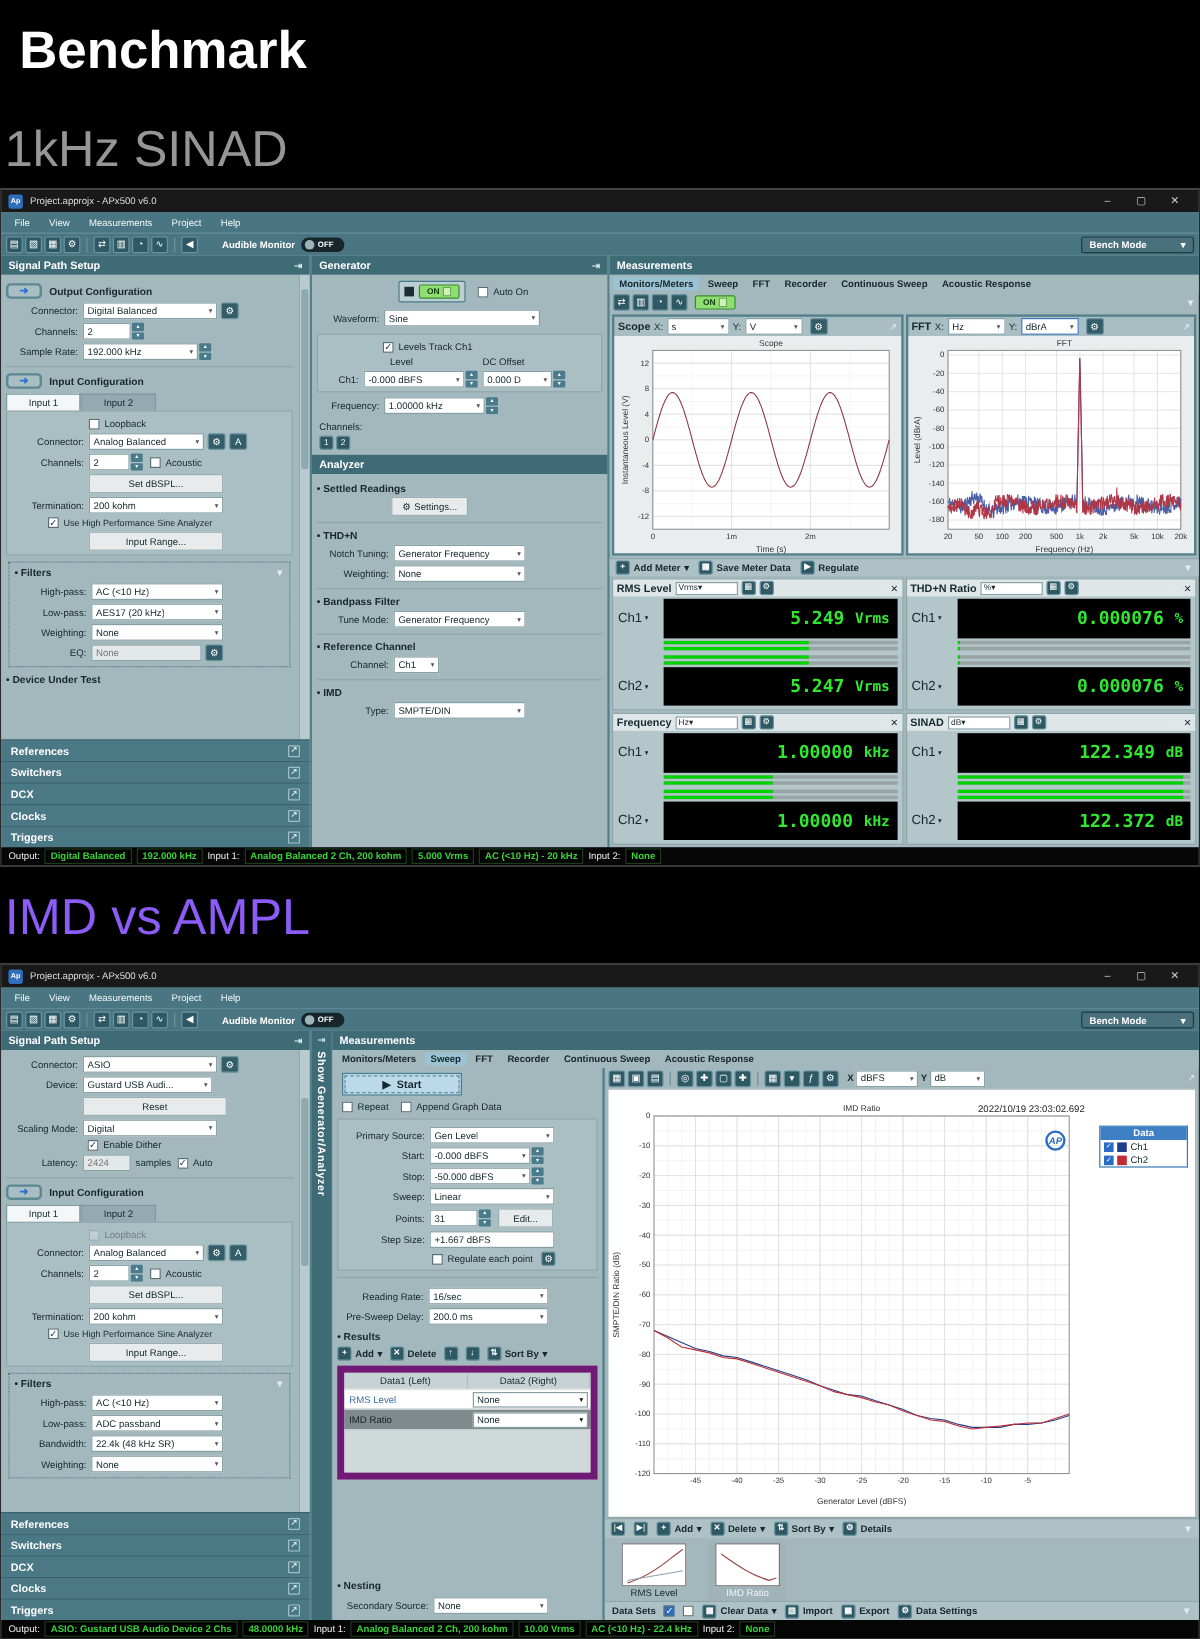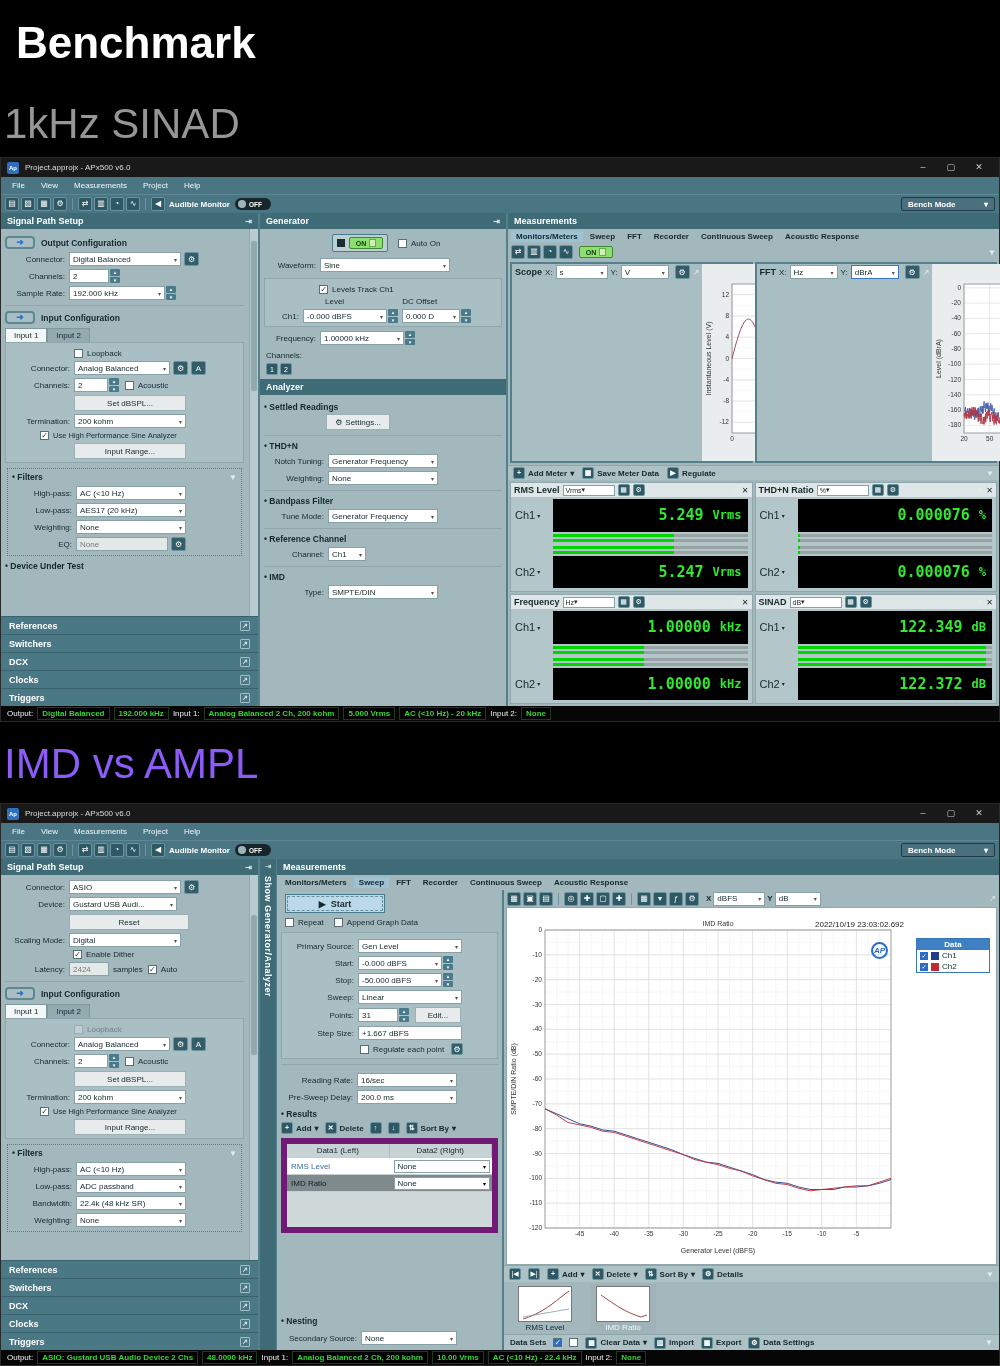--- a/index.html
+++ b/index.html
@@ -13,21 +13,21 @@
 .titlebar{height:19px;background:#191919;display:flex;align-items:center;padding:0 6px;gap:6px;flex:0 0 auto}
 .appico{width:12px;height:12px;background:#2f6fbe;color:#fff;font-size:6px;font-weight:bold;display:flex;align-items:center;justify-content:center;border-radius:2px}
 .wtitle{color:#ddd;font-size:8px}
 .wctrls{margin-left:auto;display:flex}
 .wbtn{width:28px;text-align:center;color:#ccc;font-size:9px;line-height:19px}
 .menubar{height:17px;background:#497682;display:flex;align-items:center;gap:2px;padding:0 4px;flex:0 0 auto}
 .menu{color:#f2f7f8;font-weight:normal;font-size:8px;padding:0 7px}
 .toolbar{height:19px;background:#497682;border-top:1px solid #5d8894;display:flex;align-items:center;gap:2px;padding:0 4px;flex:0 0 auto}
 .tico{width:14px;height:14px;background:#2e5964;border:1px solid #6b94a0;color:#fff;font-size:8px;line-height:12px;text-align:center;border-radius:2px;flex:0 0 auto}
 .tsep{width:1px;height:12px;background:#6b94a0;margin:0 3px}
-.amlabel{color:#fff;font-weight:bold;font-size:8px;margin-left:2px}
+.amlabel{color:#fff;font-weight:bold;font-size:8px;margin-left:18px}
 .offpill{width:36px;height:12px;background:#17262b;border-radius:6px;display:flex;align-items:center;padding:0 3px;gap:3px;margin-left:3px}
 .offpill .knob{width:8px;height:8px;background:#9fb4ba;border-radius:50%}
 .offpill .t{color:#fff;font-size:6.5px;font-weight:bold}
 .benchbtn{margin-left:auto;width:94px;height:14px;background:#49707c;border:1px solid #1d3a42;color:#fff;font-weight:bold;font-size:8px;display:flex;align-items:center;justify-content:space-between;padding:0 6px;border-radius:2px}
 .wcontent{flex:1;display:flex;min-height:0}
 .phdr{height:16px;background:#3f6b77;color:#fff;font-weight:bold;font-size:9px;display:flex;align-items:center;padding:0 6px;flex:0 0 auto}
 .pico{margin-left:auto;font-size:8px;color:#dfeef2}
 .leftcol{width:259px;display:flex;flex-direction:column;border-right:2px solid #54808c}
 .lbody{flex:1;position:relative;background:#a2b8bc;padding:2px 12px 0 2px;overflow:hidden}
 .vscroll{position:absolute;right:0;top:0;bottom:0;width:9px;background:#b9cbce;border-left:1px solid #8fa9ae}
@@ -38,21 +38,21 @@
 .combo .v{overflow:hidden;white-space:nowrap}
 .combo .a{margin-left:auto;font-size:6px;color:#555;padding-left:2px}
 .combo.dis{background:#e3e8e9;color:#777}
 .gbtn{width:15px;height:14px;background:#335d69;border:1px solid #6b94a0;color:#fff;font-size:8px;line-height:13px;text-align:center;border-radius:2px;margin-left:3px;flex:0 0 auto}
 .spin{width:10px;height:14px;display:flex;flex-direction:column;margin-left:1px;gap:1px;flex:0 0 auto}
 .spin span{flex:1;background:#4a7b8c;color:#fff;font-size:5px;line-height:6px;text-align:center;border-radius:1px}
 .secttl{display:flex;align-items:center;gap:6px;margin:5px 2px 2px 2px;font-weight:bold;font-size:8.5px}
 .arr{width:30px;height:13px;border:2px solid #5d8794;border-radius:4px;color:#2b6fd6;font-size:9px;line-height:9px;text-align:center;background:#a9bec2;flex:0 0 auto}
 .hr{height:1px;background:#8fa6ab;margin:5px 2px}
 .tabs{display:flex;margin:4px 0 0 2px}
-.tab{padding:2px 8px;font-size:8px;background:#93aab0;border:1px solid #7e989e;border-bottom:none}
+.tab{padding:2px 18px;font-size:8px;background:#93aab0;border:1px solid #7e989e;border-bottom:none}
 .tab.act{background:#f4f7f7}
 .groupbox{border:1px solid #8fa6ab;background:#aabfc3;margin:0 2px;padding:3px 2px}
 .btnw{background:#e7ebeb;border:1px solid #9ab0b4;height:16px;font-size:8px;display:flex;align-items:center;justify-content:center}
 .cb{width:9px;height:9px;background:#fff;border:1px solid #5a6f74;display:inline-flex;align-items:center;justify-content:center;font-size:8px;color:#16344a;flex:0 0 auto;line-height:9px}
 .cb.dis{background:#c2cfd2;border-color:#9ab}
 .cbrow{display:flex;align-items:center;gap:4px;font-size:8px;margin:3px 2px 0 2px}
 .fieldset{border:1px dotted #5a7d88;margin:5px 4px;padding:2px 2px 4px 2px}
 .fsh{display:flex;align-items:center;font-weight:bold;font-size:8.5px;padding:1px 2px}
 .colbar{height:18px;background:#4b7885;border-top:1px solid #3a626d;color:#fff;font-weight:bold;font-size:9px;display:flex;align-items:center;padding:0 8px;flex:0 0 auto}
 .pop{margin-left:auto;color:#d6e6ea;font-size:7px;border:1px solid #9fc0c9;width:10px;height:10px;line-height:8px;text-align:center;border-radius:1px}
@@ -63,21 +63,21 @@
 .onpill{width:34px;height:12px;background:#8fdf70;border:1px solid #3c8a2e;border-radius:2px;display:flex;align-items:center;justify-content:center;gap:3px}
 .onpill .t{font-size:7px;font-weight:bold;color:#0c3a10}
 .onpill .k{width:7px;height:8px;background:#cdf2b4;border:1px solid #69a85a}
 .chb{width:12px;height:12px;background:#2e5964;border:1px solid #6b94a0;color:#fff;font-size:7px;line-height:11px;text-align:center;border-radius:2px;margin-right:2px}
 .rightcol{flex:1;display:flex;flex-direction:column;min-width:0}
 .mtabs{height:15px;display:flex;align-items:center;background:#a2b8bc;padding:0 3px;gap:2px;flex:0 0 auto}
 .mtab{padding:1px 5px;font-size:8px;font-weight:bold;white-space:nowrap}
 .mtab.sel{background:#9cc3d4}
 .irow{height:16px;display:flex;align-items:center;gap:2px;padding:0 3px;flex:0 0 auto}
 .chartsrow{display:flex;gap:2px;padding:2px;height:205px;flex:0 0 auto}
-.cpanel{flex:1;border:2px solid #54808c;display:flex;flex-direction:row;background:#a9bec2;min-width:0}
+.cpanel{flex:1;border:2px solid #54808c;display:flex;flex-direction:column;background:#a9bec2;min-width:0}
 .cphdr{height:16px;display:flex;align-items:center;gap:3px;padding:0 3px;flex:0 0 auto}
 .cphdr .nm{font-weight:bold;font-size:9px}
 .xyl{font-size:8px}
 .cbody{flex:1;background:#e9edee;display:flex;align-items:center;justify-content:center;min-height:0}
 .mtb{height:15px;display:flex;align-items:center;gap:8px;padding:0 5px;background:#aec2c6;border-top:1px solid #8fa6ab;flex:0 0 auto}
 .mtbtn{display:flex;align-items:center;gap:3px;font-size:8px;font-weight:bold}
 .sqico{width:12px;height:12px;background:#2e5964;border:1px solid #6b94a0;color:#fff;font-size:7px;line-height:10px;text-align:center;border-radius:2px}
 .mgrid{flex:1;display:grid;grid-template-columns:1fr 1fr;grid-template-rows:1fr 1fr;gap:2px;padding:2px;min-height:0;position:relative}
 .meter{border:1px solid #8fa6ab;background:#b3c6c9;display:flex;flex-direction:column;min-height:0}
 .mhdr{height:14px;background:#dfe6e7;display:flex;align-items:center;gap:3px;padding:0 3px;font-size:8px;flex:0 0 auto}

